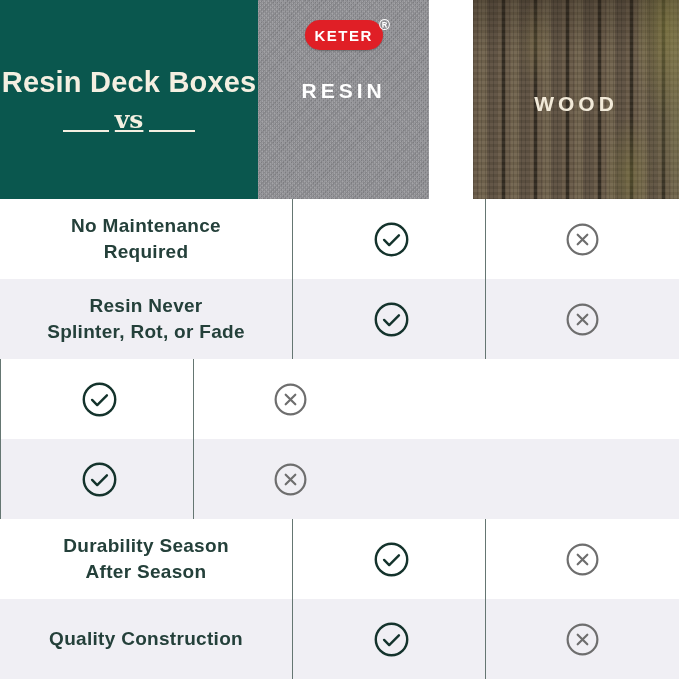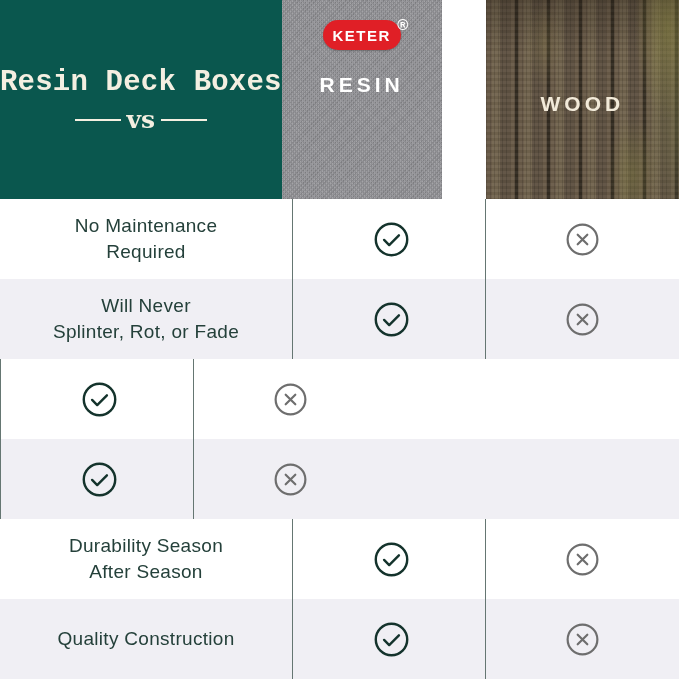--- a/index.html
+++ b/index.html
@@ -9,25 +9,25 @@
     -webkit-font-smoothing:antialiased;
   }
   
   .header{display:flex;height:199px;width:679px;}
   .title-panel{
     width:292px;height:199px;background:#0a574e;color:#f4efe1;
     display:flex;flex-direction:column;align-items:center;justify-content:center;
     gap:9px;box-sizing:border-box;
   }
   .title-line{
-    font-family:Liberation Mono, monospace;
+    font-family:Liberation Sans, sans-serif;
     font-weight:700;font-size:29px;letter-spacing:.2px;line-height:1.1;
     white-space:nowrap;
   }
-  .vs-row{display:flex;align-items:center;gap:6px;}
+  .vs-row{display:flex;align-items:flex-end;gap:6px;text-decoration:underline;}
   .vs-dash{width:46px;height:2px;background:#f4efe1;}
   .vs-text{
     font-family:"DejaVu Serif","Liberation Serif",serif;
     font-weight:700;font-size:25px;line-height:1;
   }
   
   .resin-head{
     width:193px;height:199px;box-sizing:border-box;
     display:flex;flex-direction:column;align-items:center;
     padding-top:20px;
@@ -44,21 +44,21 @@
     box-shadow:0 1px 2px rgba(0,0,0,.25);
   }
   .keter-pill span{
     color:#ffffff;font-weight:700;font-size:15px;letter-spacing:1.5px;
     font-family:"Liberation Sans",sans-serif;
   }
   .keter-reg{
     position:absolute;top:-4px;right:-9px;font-size:9px;color:#e01f26;font-weight:700;
   }
   .col-label{
-    margin-top:23px;font-weight:700;font-size:21px;letter-spacing:4px;
+    margin-top:29px;font-weight:700;font-size:21px;letter-spacing:4px;
     color:#ffffff;
   }
   
   .wood-head{
     width:233px;height:199px;box-sizing:border-box;
     display:flex;align-items:center;justify-content:center;
     background-color:#5c5142;
     background-image:
       radial-gradient(ellipse 48px 130px at 94% 14%, rgba(152,150,70,.45), rgba(0,0,0,0) 70%),
       radial-gradient(ellipse 36px 85px at 76% 88%, rgba(135,133,63,.35), rgba(0,0,0,0) 70%),
@@ -78,21 +78,21 @@
   .row{display:flex;height:80px;width:679px;}
   .row:nth-child(even){background:#f0eff4;}
   .row:nth-child(odd){background:#ffffff;}
   .cell-feature{
     width:292px;box-sizing:border-box;
     display:flex;align-items:center;justify-content:center;text-align:center;
     padding:0 14px;
   }
   .feature-text{
     font-size:19px;line-height:26px;color:#24403a;letter-spacing:.3px;
-    white-space:pre-line;font-weight:400;
+    white-space:pre-line;font-weight:700;
   }
   .cell-resin{
     width:193px;box-sizing:border-box;border-left:1.5px solid #657672;
     display:flex;align-items:center;justify-content:flex-start;
     padding-left:80px;
   }
   .cell-wood{
     width:194px;box-sizing:border-box;border-left:1.5px solid #657672;
     display:flex;align-items:center;justify-content:center;
   }
@@ -148,21 +148,21 @@
           <svg width="35" height="35" viewBox="0 0 40 40">
               <circle cx="20" cy="20" r="17" fill="none" stroke="#6e6e6e" stroke-width="2.5"></circle>
               <path d="M14.5 14.5 L25.5 25.5 M25.5 14.5 L14.5 25.5" stroke="#6e6e6e" stroke-width="2.5" stroke-linecap="round"></path>
             </svg>
         </span>
       </div>
     </div>
 
     <div class="row">
       <div class="cell-feature">
-        <div class="feature-text">Will Never
+        <div class="feature-text">Resin Never
 Splinter, Rot, or Fade</div>
       </div>
       <div class="cell-resin">
         <span class="icon-wrap">
           <svg width="37" height="37" viewBox="0 0 40 40">
               <circle cx="20" cy="20" r="17" fill="none" stroke="#14332c" stroke-width="2.6"></circle>
               <path d="M12 20.5 L17.5 26 L28 15.5" fill="none" stroke="#14332c" stroke-width="2.6" stroke-linecap="round" stroke-linejoin="round"></path>
             </svg>
         </span>
       </div>

